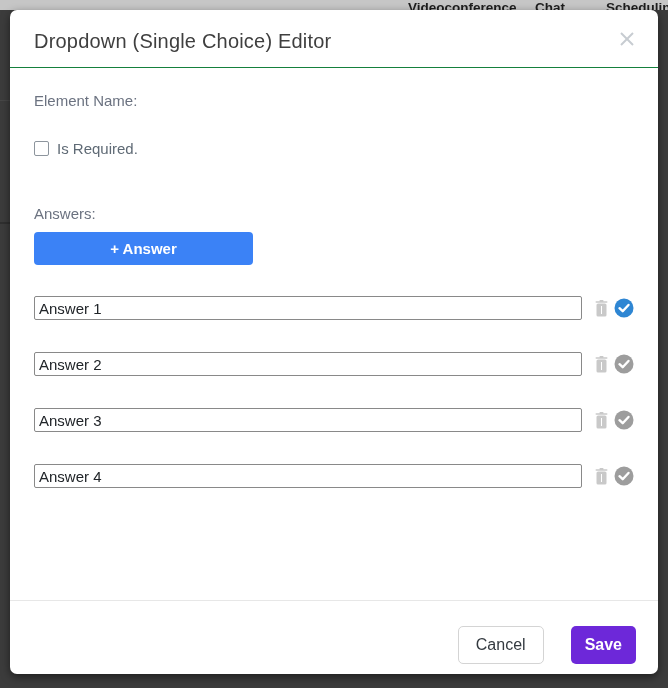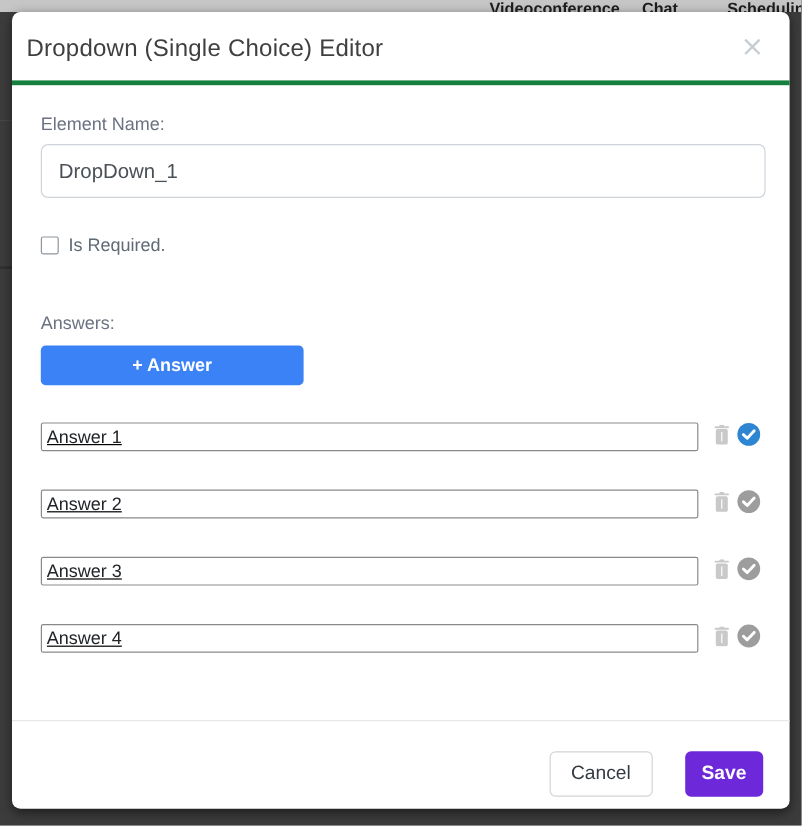--- a/index.html
+++ b/index.html
@@ -26,22 +26,22 @@
   .artifact-line-left2 { position:absolute; left:0; top:100px; width:10px; height:1px; background:#474747; }
 
   
   .modal {
     position:absolute; left:10px; top:10px; width:648px; height:664px;
     background:#ffffff; border-radius:7px;
     box-shadow:0 3px 9px rgba(0,0,0,0.5);
     display:flex; flex-direction:column;
   }
   .modal-header {
-    position:relative; padding:20px 24px 14px 12px;
-    border-bottom:4px solid #15803d;
+    position:relative; padding:20px 24px 14px 24px;
+    border-bottom:1px solid #15803d;
   }
   .modal-title { font-size:20px; color:#3f3f3f; font-weight:400; letter-spacing:0.2px; }
   .close-btn {
     position:absolute; right:20px; top:18px;
     width:22px; height:22px; border:none; background:transparent;
     cursor:pointer; padding:0; line-height:0;
   }
   .modal-body { padding:0 24px; flex:1; }
   .field-label { display:block; margin-top:24px; font-size:15px; color:#6b7280; }
   .name-input {
@@ -58,21 +58,21 @@
     background:#fff; cursor:pointer; flex:0 0 auto;
   }
   .checkbox-label { margin-left:8px; font-size:15px; color:#5f6a75; }
   .answers-label { display:block; margin-top:48px; font-size:15px; color:#6b7280; }
   .add-answer-btn {
     margin-top:10px; width:219px; height:33px;
     background:#3b82f6; color:#ffffff; font-weight:700; font-size:15px;
     border:none; border-radius:4px; cursor:pointer;
     font-family:"Liberation Sans", sans-serif;
   }
-  .answer-row { display:flex; align-items:flex-start; margin-top:32px;text-decoration:underline; }
+  .answer-row { display:flex; align-items:center; margin-top:32px; }
   .answer-row.first { margin-top:31px; }
   .answer-input {
     width:565px; height:24px;
     border:1px solid #898989; border-radius:2px;
     font-family:"Liberation Sans", sans-serif;
     font-size:15px; color:#212529; padding:0 4px;
     outline:none;
   }
   .row-icons { display:flex; align-items:center; margin-left:13px; }
   .trash-btn { border:none; background:transparent; padding:0; cursor:pointer; line-height:0; }
@@ -118,21 +118,20 @@
           <line x1="3" y1="3" x2="15" y2="15" stroke="#c7ccd1" stroke-width="2"></line>
           <line x1="15" y1="3" x2="3" y2="15" stroke="#c7ccd1" stroke-width="2"></line>
         </svg>
       </span>
     </button>
   </div>
 
   <div class="modal-body">
 
     <label class="field-label">Element Name:</label>
-    <input class="name-input" type="text" value="DropDown_1" style="">
 
     <div class="checkbox-row">
       <input type="checkbox" class="checkbox" style="">
       <span class="checkbox-label">Is Required.</span>
     </div>
 
     <label class="answers-label">Answers:</label>
 
     <button class="add-answer-btn">+ Answer</button>
 

